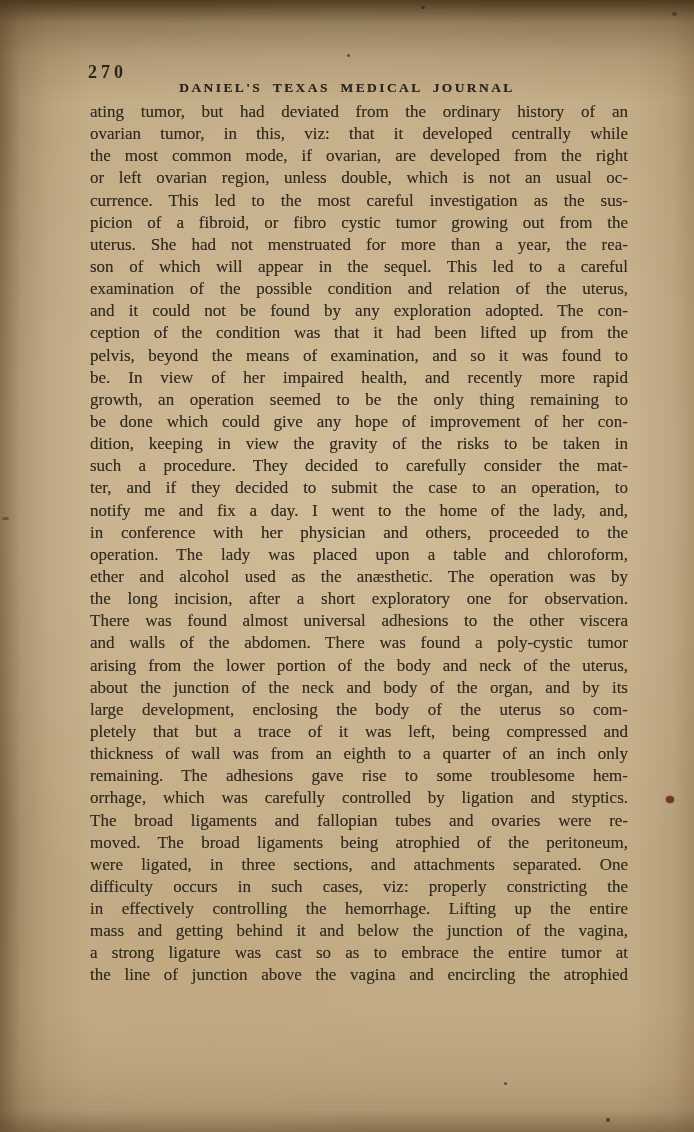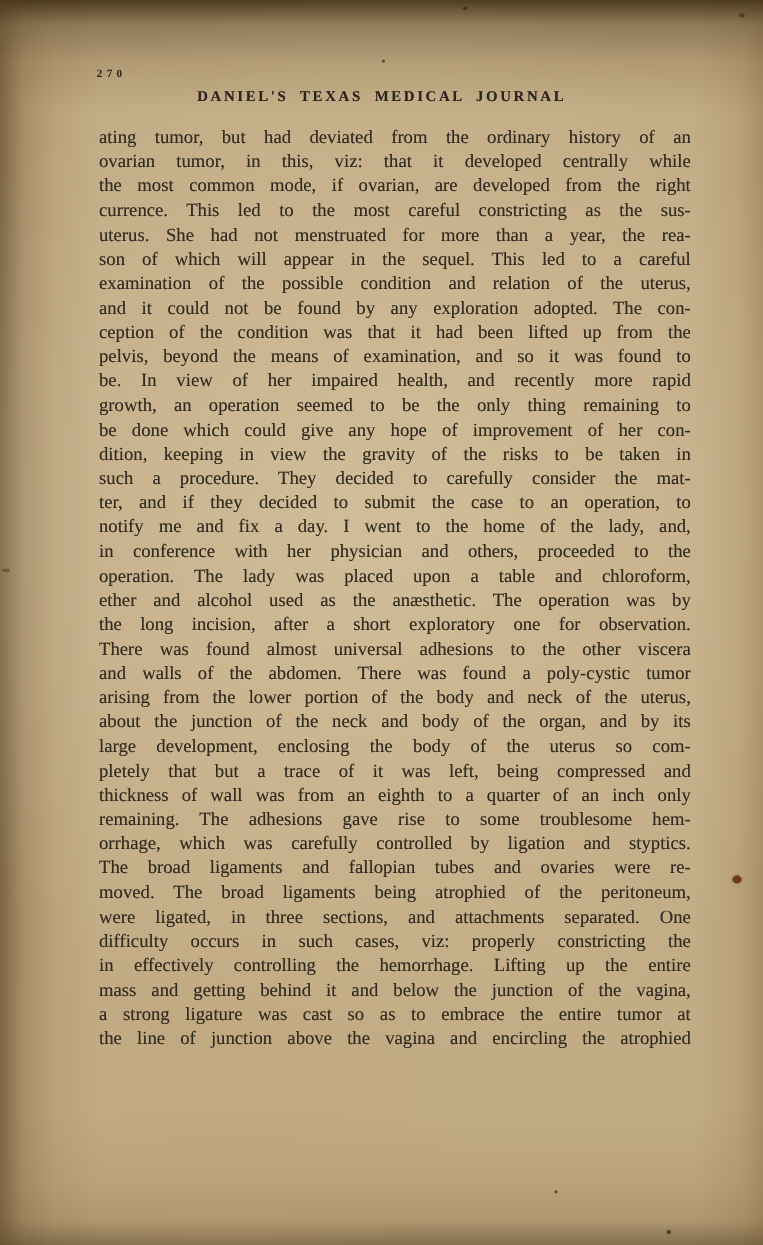--- a/index.html
+++ b/index.html
@@ -27,37 +27,37 @@
     top: 60px;
     left: 0;
     width: 100%;
     height: 22px;
     color: #2c251b;
   }
   .pagenum {
     position: absolute;
     left: 88px;
     top: 2px;
-    font-size: 10px;
+    font-size: 18px;
     font-weight: bold;
     letter-spacing: 4px;
   }
   .journal-title {
     display: block;
     text-align: center;
     font-size: 13.5px;
     font-weight: bold;
     letter-spacing: 2.4px;
     word-spacing: 5px;
     text-shadow: 0 0 0.5px rgba(44,37,27,0.55);
     margin-top: 20px;
   }
   .body-text {
     position: absolute;
-    top: 114px;
+    top: 101px;
     left: 90px;
     width: 538px;
     font-size: 17px;
     line-height: 22.15px;
     color: #322b20;
     text-shadow: 0 0 0.5px rgba(50,43,32,0.5);
   }
   .line {
     height: 22.15px;
     overflow: hidden;
@@ -80,21 +80,23 @@
 
   <header class="running-head">
     <span class="pagenum">270</span>
     <span class="journal-title">DANIEL'S TEXAS MEDICAL JOURNAL</span>
   </header>
 
   <main class="body-text">
       <div class="line">ating tumor, but had deviated from the ordinary history of an</div>
       <div class="line">ovarian tumor, in this, viz: that it developed centrally while</div>
       <div class="line">the most common mode, if ovarian, are developed from the right</div>
-      <div class="line">currence. This led to the most careful constricting as the sus-</div>
+      <div class="line">or left ovarian region, unless double, which is not an usual oc-</div>
+      <div class="line">currence. This led to the most careful investigation as the sus-</div>
+      <div class="line">picion of a fibroid, or fibro cystic tumor growing out from the</div>
       <div class="line">uterus. She had not menstruated for more than a year, the rea-</div>
       <div class="line">son of which will appear in the sequel. This led to a careful</div>
       <div class="line">examination of the possible condition and relation of the uterus,</div>
       <div class="line">and it could not be found by any exploration adopted. The con-</div>
       <div class="line">ception of the condition was that it had been lifted up from the</div>
       <div class="line">pelvis, beyond the means of examination, and so it was found to</div>
       <div class="line">be. In view of her impaired health, and recently more rapid</div>
       <div class="line">growth, an operation seemed to be the only thing remaining to</div>
       <div class="line">be done which could give any hope of improvement of her con-</div>
       <div class="line">dition, keeping in view the gravity of the risks to be taken in</div>

